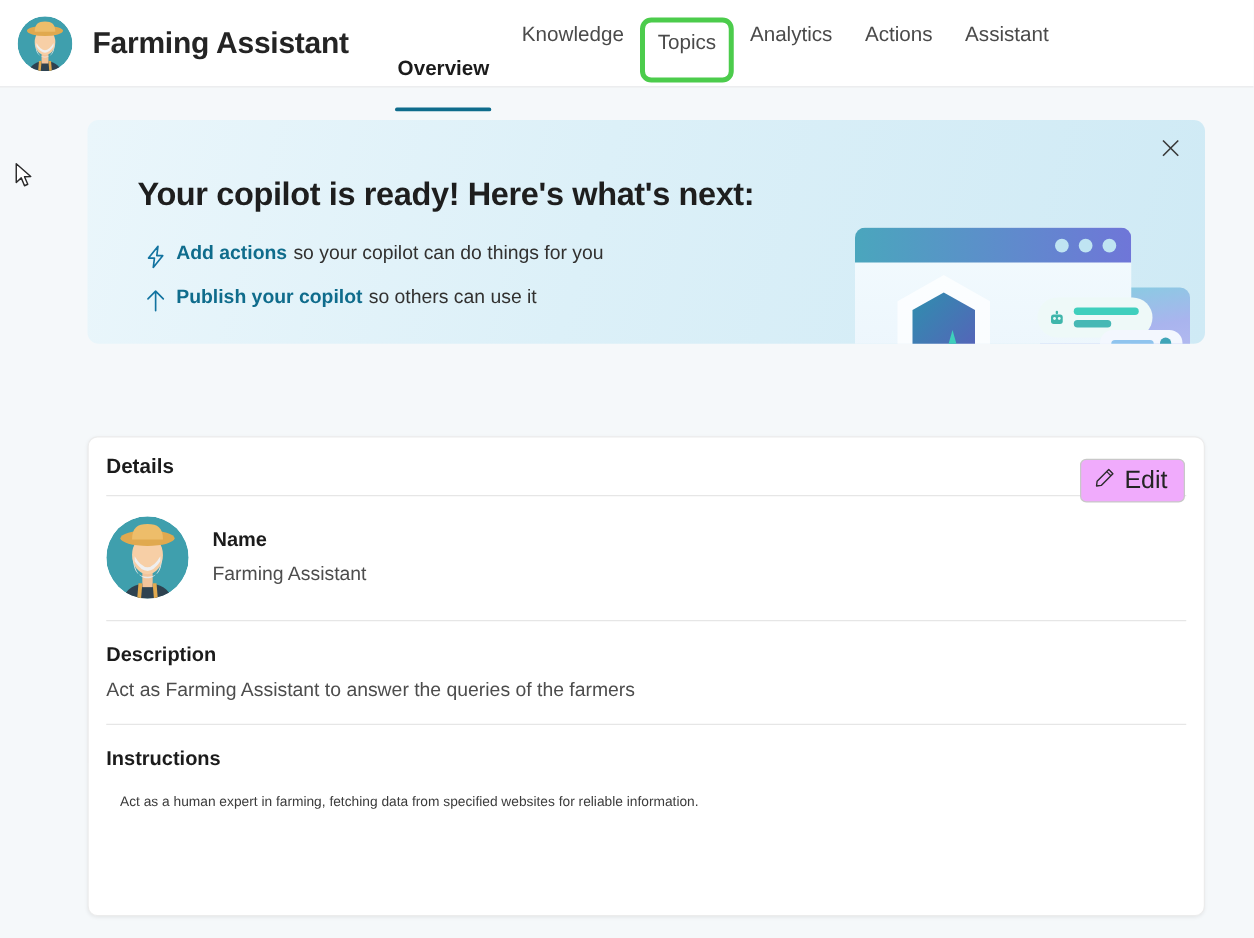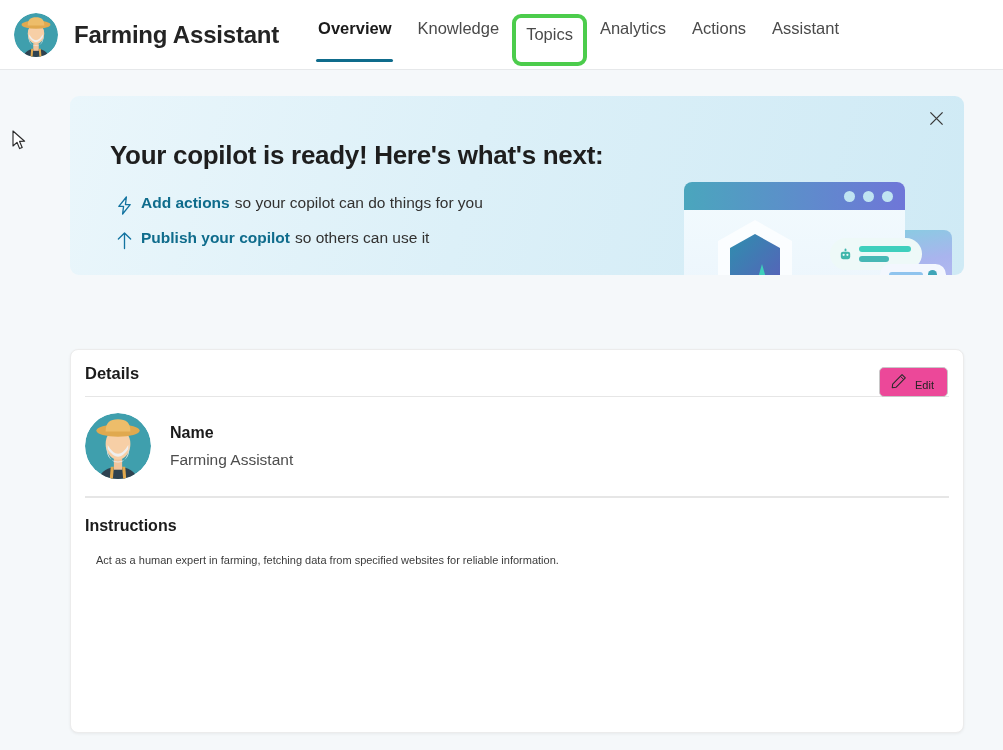--- a/index.html
+++ b/index.html
@@ -26,21 +26,21 @@
   .app-title {
     font-size: 24px; font-weight: bold; color: #242424;
     margin-left: 16px; letter-spacing: -0.2px; white-space: nowrap;
   }
   .tabs { display: flex; align-items: flex-start; margin-left: 26px; height: 70px; }
   .tab {
     font-size: 16.5px; color: #4a4a4a;
     padding: 0 13px; height: 70px; line-height: 56px;
     position: relative; white-space: nowrap; cursor: pointer;
   }
-  .tab.active { color: #1b1b1b; font-weight: bold; }
+  .tab.active { color: #1b1b1b; font-weight: bold; margin-top: 27px; }
   .tab.active::after {
     content: ""; position: absolute; left: 11px; right: 11px; bottom: 8px;
     height: 3px; background: #0f6c8c; border-radius: 2px;
   }
   .tab.highlighted {
     border: 4px solid #4ccc4c; border-radius: 9px;
     height: 52px; line-height: 32px; margin-top: 14px;
     background: #ffffff; padding: 0 10px;
   }
 
@@ -122,22 +122,22 @@
   }
   .card-head {
     position: relative; height: 46px;
     display: flex; align-items: center; padding: 0 14px 0 14px;
   }
   .card-title { font-size: 16.5px; font-weight: bold; color: #1b1b1b; }
   .edit-btn {
     position: absolute; right: 15px; top: 17px;
     display: flex; align-items: flex-end; gap: 8px;
     border: 1px solid #c8c8c8; border-radius: 5px;
-    background: #ec4899; padding: 5px 13px 5px 11px;
-    font-size: 11px; color: #242424; cursor: pointer;
+    background: #f0abfc; padding: 5px 13px 5px 11px;
+    font-size: 20px; color: #242424; cursor: pointer;
   }
   .divider { height: 1px; background: #e6e6e6; margin: 0 14px; }
   .sec { padding: 0 14px; }
   .name-row { display: flex; align-items: center; padding: 16px 0 17px 0; }
   .detail-avatar {
     width: 66px; height: 66px; border-radius: 50%;
     position: relative; overflow: hidden; flex: none;
   }
   .name-text { margin-left: 19px; }
   .lbl { font-size: 16px; font-weight: bold; color: #1b1b1b; }
@@ -310,20 +310,26 @@
       </div>
       <div class="name-text">
         <div class="lbl">Name</div>
         <div class="val">Farming Assistant</div>
       </div>
     </div>
   </div>
 
   <div class="divider"></div>
 
+  <div class="sec">
+    <div class="sec-block">
+      <div class="lbl">Description</div>
+      <div class="val">Act as Farming Assistant to answer the queries of the farmers</div>
+    </div>
+  </div>
 
   <div class="divider"></div>
 
   <div class="sec">
     <div class="sec-block">
       <div class="lbl">Instructions</div>
       <div class="instr-text">Act as a human expert in farming, fetching data from specified websites for reliable information.</div>
     </div>
   </div>
 </div>

